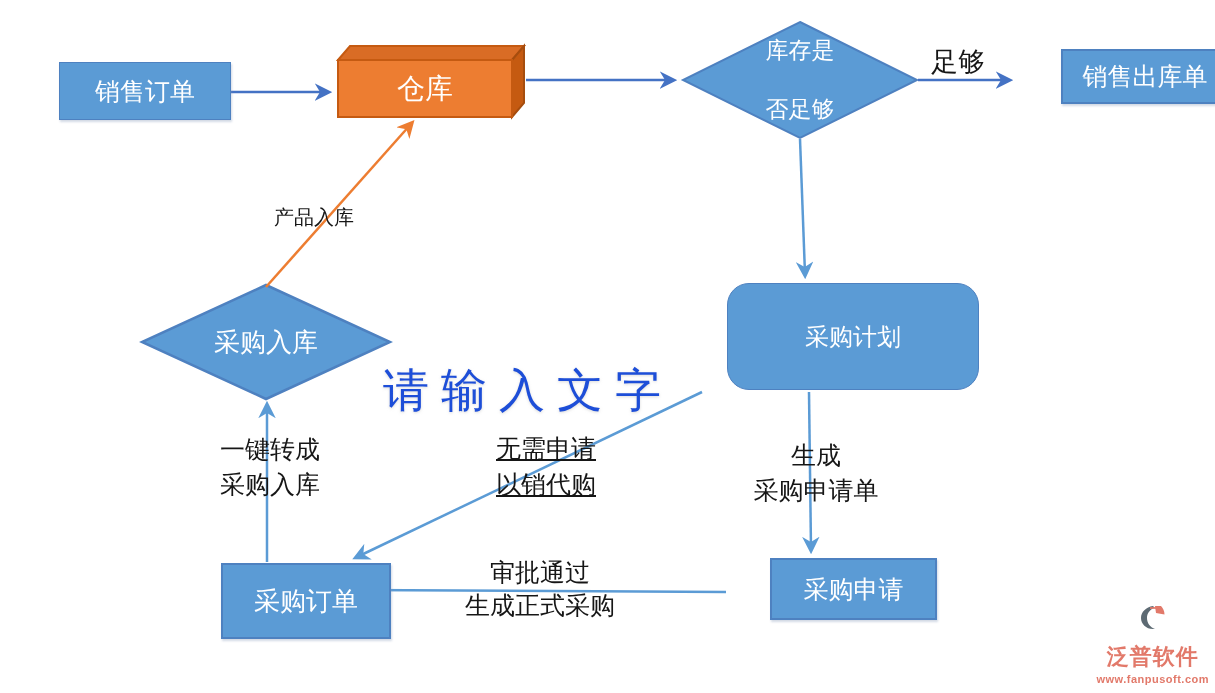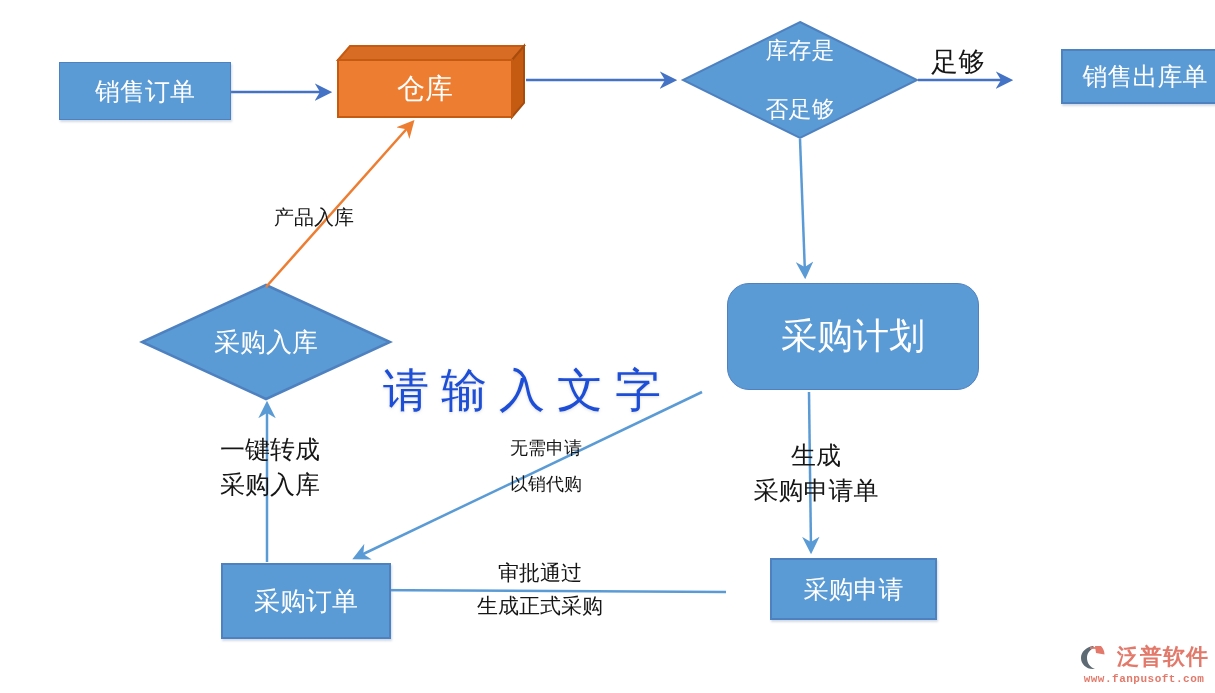--- a/index.html
+++ b/index.html
@@ -14,56 +14,56 @@
     position:absolute; display:flex; align-items:center; justify-content:center;
     background:#5B9BD5; color:#ffffff; z-index:3; box-sizing:border-box;
     text-align:center;
     margin-left:44px;
   }
   .rect-node { border:2px solid #4E81C0; box-shadow:1px 2px 2px rgba(130,150,180,.35); }
   .node-sales-order    { left:15px;   top:62px;  width:172px; height:58px; font-size:25px; border-width:1px; }
   .node-sales-outbound { left:1017px; top:49px;  width:168px; height:55px; font-size:25px; }
   .node-purchase-order { left:177px;  top:563px; width:170px; height:76px; font-size:26px; }
   .node-purchase-request{ left:726px; top:558px; width:167px; height:62px; font-size:25px; }
-  .node-purchase-plan  { left:683px;  top:283px; width:252px; height:107px; font-size:36px;
+  .node-purchase-plan  { left:683px;  top:283px; width:252px; height:107px; font-size:24px;
                          border-radius:22px; border:1px solid #4E81C0; }
 
   
   .shape-text {
     position:absolute; z-index:3; color:#ffffff; text-align:center;
     display:flex; align-items:center; justify-content:center; flex-direction:column;
   }
   .warehouse-text      { left:338px; top:60px;  width:174px; height:57px; font-size:28px;text-align:center; }
   .stock-decision-text { left:720px; top:48px;  width:160px; height:64px; font-size:23px; line-height:31px;gap:28px; }
   .purchase-inbound-text{ left:176px; top:327px; width:180px; height:30px; font-size:26px; }
 
   
   .edge-label {
     position:absolute; z-index:2; color:#161616; text-align:center; white-space:nowrap;
   }
   .lbl-product-inbound { left:234px; top:180px; width:160px; font-size:20px;margin-top:24px; }
   .lbl-sufficient      { left:908px; top:44px;  width:100px; font-size:27px; }
   .lbl-insufficient    { left:746px; top:179px; width:120px; font-size:26px; line-height:33px; }
   .lbl-one-click       { left:190px; top:432px; width:160px; font-size:25px; line-height:35px; }
-  .lbl-no-request      { left:466px; top:430px; width:160px; font-size:18px; line-height:36px; }
+  .lbl-no-request      { left:466px; top:430px; width:160px; font-size:25px; line-height:36px;text-decoration:underline; }
   .lbl-generate        { left:716px; top:438px; width:200px; font-size:25px; line-height:35px; }
-  .lbl-approval        { left:420px; top:556px; width:240px; font-size:21px; line-height:33px; }
+  .lbl-approval        { left:420px; top:556px; width:240px; font-size:25px; line-height:33px; }
 
   
   .watermark {
     position:absolute; left:383px; top:360px; z-index:1;
     font-size:46px; font-weight:400; letter-spacing:12px; color:#1d4ed8;
     text-shadow:0 1px 3px rgba(185,185,185,.55); white-space:nowrap;
   }
 
   
   .logo { position:absolute; right:6px; bottom:8px; z-index:3; text-align:center; }
-  .logo-row { display:flex; align-items:center; justify-content:flex-end; gap:11px; }
+  .logo-row { display:flex; align-items:center; justify-content:flex-end; gap:11px;flex-direction:column; }
   .logo-brand { font-size:22px; font-weight:700; color:#E2796A; letter-spacing:1px; }
-  .logo-url   { font-size:11px; font-weight:700; color:#E2796A; letter-spacing:.5px; margin-top:1px;font-family:Liberation Mono, monospace; }
+  .logo-url   { font-size:11px; font-weight:700; color:#E2796A; letter-spacing:.5px; margin-top:1px; }
 </style>
 </head>
 <body>
 
 <div class="canvas">
 
   <svg class="layer" width="1215" height="693" viewBox="0 0 1215 693">
     <defs>
       <marker id="ah-dark" viewBox="0 0 10 10" refX="7" refY="5" markerWidth="7" markerHeight="7" orient="auto">
         <path d="M0,0 L10,5 L0,10 L3,5 Z" fill="#4472C4"></path>

